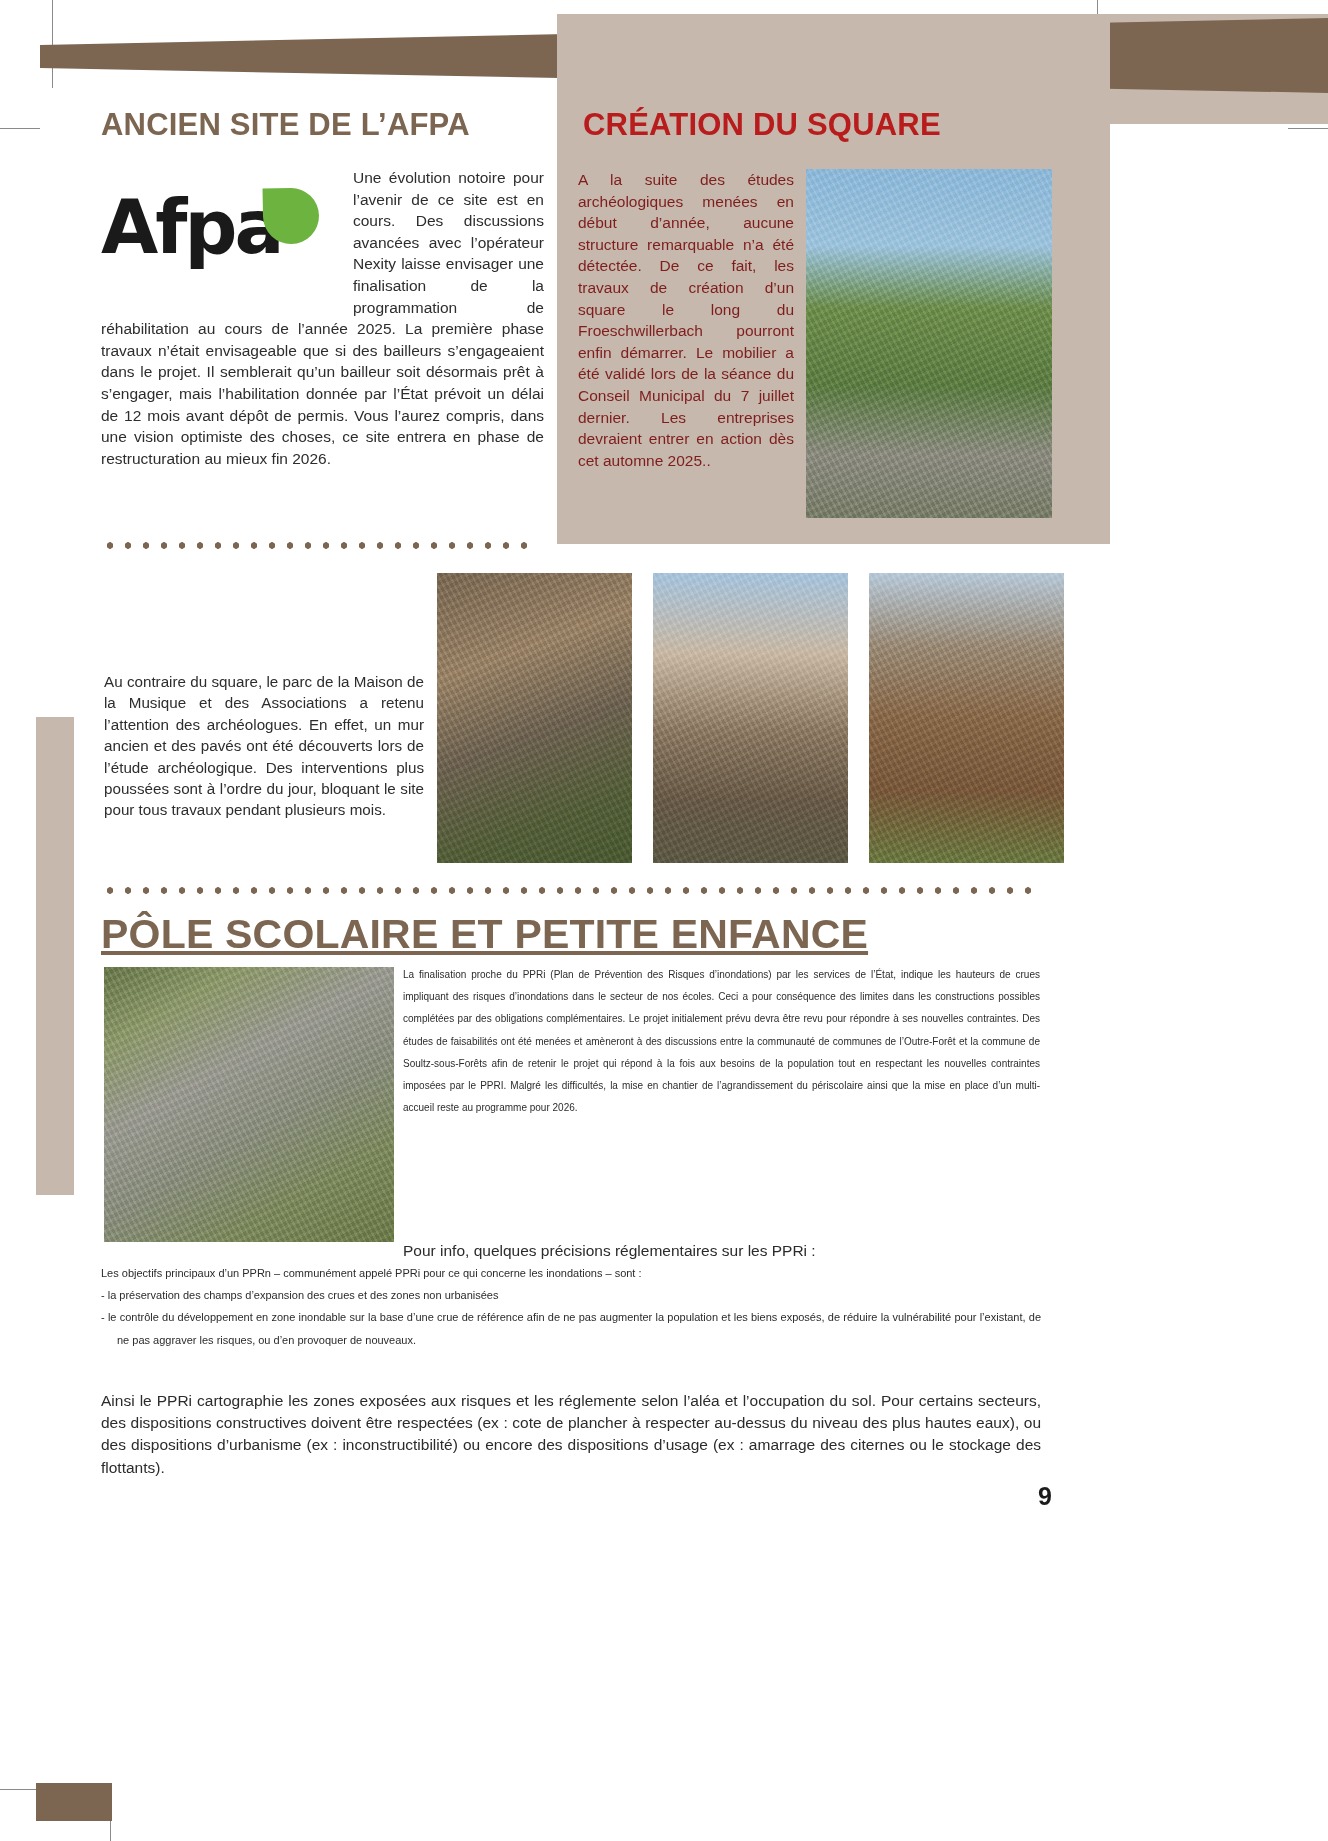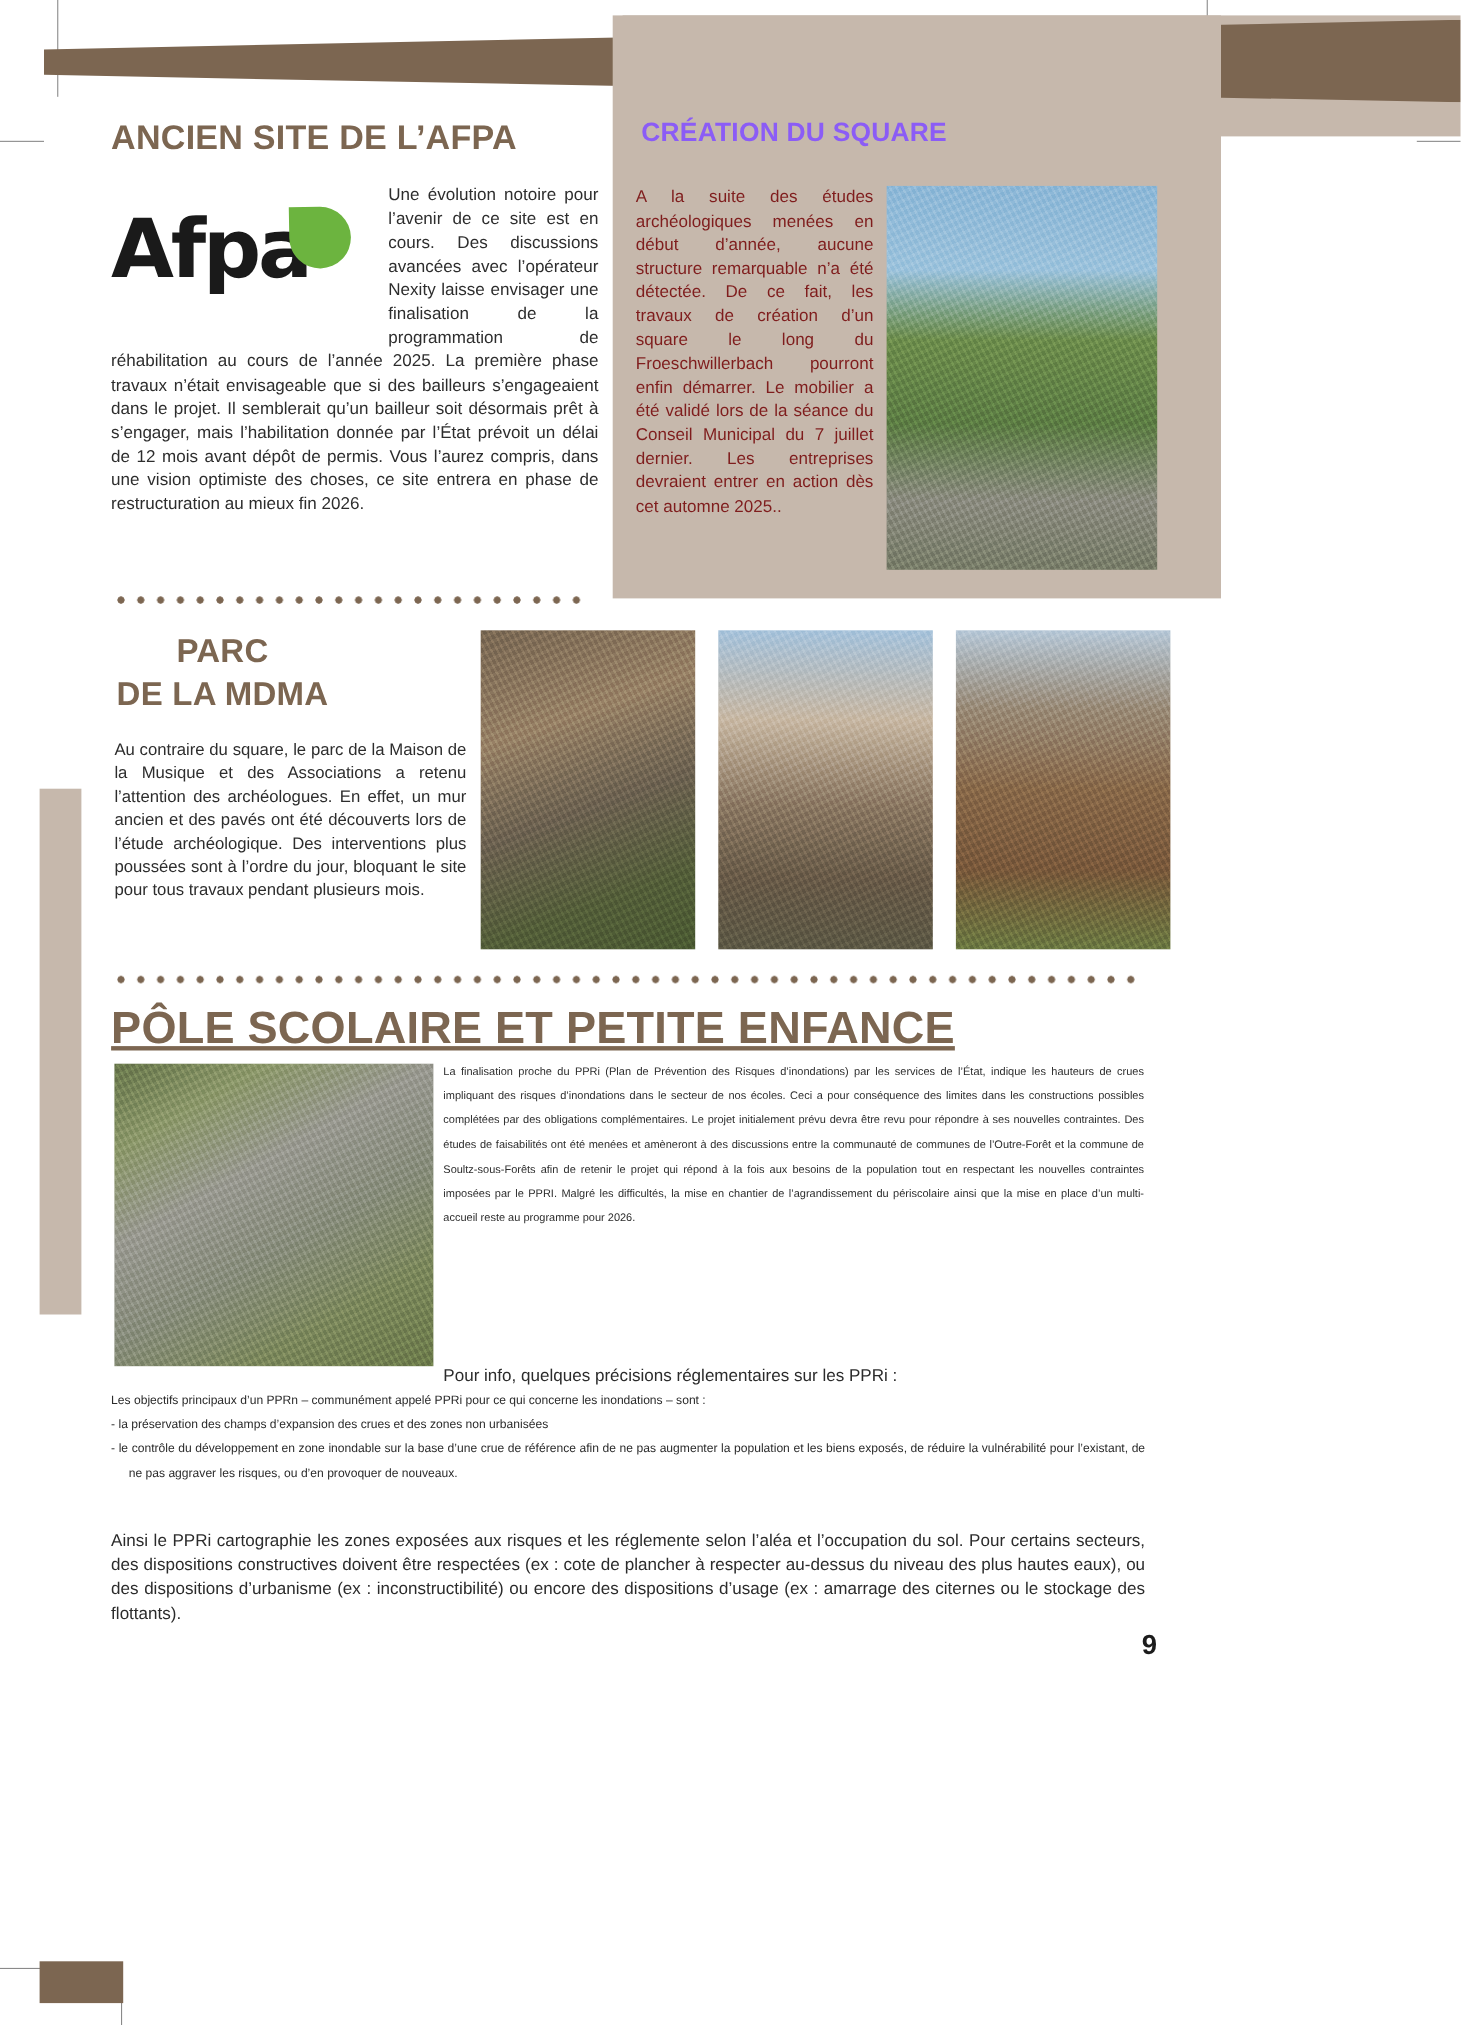--- a/index.html
+++ b/index.html
@@ -122,22 +122,22 @@
     left: 557px;
     top: 14px;
     width: 553px;
     height: 530px;
     background: #c6b8ac;
   }
   #sec-square-title {
     position: absolute;
     left: 583px;
     top: 107px;
-    font-size: 24px;
-    color: #8b5cf6;
+    font-size: 31px;
+    color: #b91c1c;
   }
   #square-body {
     position: absolute;
     left: 578px;
     top: 169px;
     width: 216px;
     font-size: 15.5px;
     line-height: 21.6px;
     text-align: justify;
     color: #7f1d1d;
@@ -294,24 +294,20 @@
   <div id="afpa-body" class="body-text">
     <div class="afpa-logo-float">
       <div class="afpa-wordmark">Afpa</div>
       <div class="afpa-leaf"></div>
     </div>
     <span>Une évolution notoire pour l’avenir de ce site est en cours. Des discussions avancées avec l’opérateur Nexity laisse envisager une finalisation de la programmation de réhabilitation au cours de l’année 2025. La première phase travaux n’était envisageable que si des bailleurs s’engageaient dans le projet. Il semblerait qu’un bailleur soit désormais prêt à s’engager, mais l’habilitation donnée par l’État prévoit un délai de 12 mois avant dépôt de permis. Vous l’aurez compris, dans une vision optimiste des choses, ce site entrera en phase de restructuration au mieux fin 2026.</span>
   </div>
 
   <div class="dot-rule" id="dot-rule-1"></div>
 
-  <h1 class="section-title" id="sec-parc-title">
-    <span>PARC</span><br>
-    <span>DE LA MDMA</span>
-  </h1>
   <div id="parc-body" class="body-text">Au contraire du square, le parc de la Maison de la Musique et des Associations a retenu l’attention des archéologues. En effet, un mur ancien et des pavés ont été découverts lors de l’étude archéologique. Des interventions plus poussées sont à l’ordre du jour, bloquant le site pour tous travaux pendant plusieurs mois.</div>
   <div class="parc-photo photo-noise" id="parc-photo-1"></div>
   <div class="parc-photo photo-noise" id="parc-photo-2"></div>
   <div class="parc-photo photo-noise" id="parc-photo-3"></div>
 
   <div class="dot-rule" id="dot-rule-2"></div>
 
   <h1 class="section-title" id="sec-pole-title">PÔLE SCOLAIRE ET PETITE ENFANCE</h1>
   <div id="pole-photo" class="photo-noise"></div>
   <div id="pole-body" class="body-text">La finalisation proche du PPRi (Plan de Prévention des Risques d’inondations) par les services de l’État, indique les hauteurs de crues impliquant des risques d’inondations dans le secteur de nos écoles. Ceci a pour conséquence des limites dans les constructions possibles complétées par des obligations complémentaires. Le projet initialement prévu devra être revu pour répondre à ses nouvelles contraintes. Des études de faisabilités ont été menées et amèneront à des discussions entre la communauté de communes de l’Outre-Forêt et la commune de Soultz-sous-Forêts afin de retenir le projet qui répond à la fois aux besoins de la population tout en respectant les nouvelles contraintes imposées par le PPRI. Malgré les difficultés, la mise en chantier de l’agrandissement du périscolaire ainsi que la mise en place d’un multi-accueil reste au programme pour 2026.</div>

